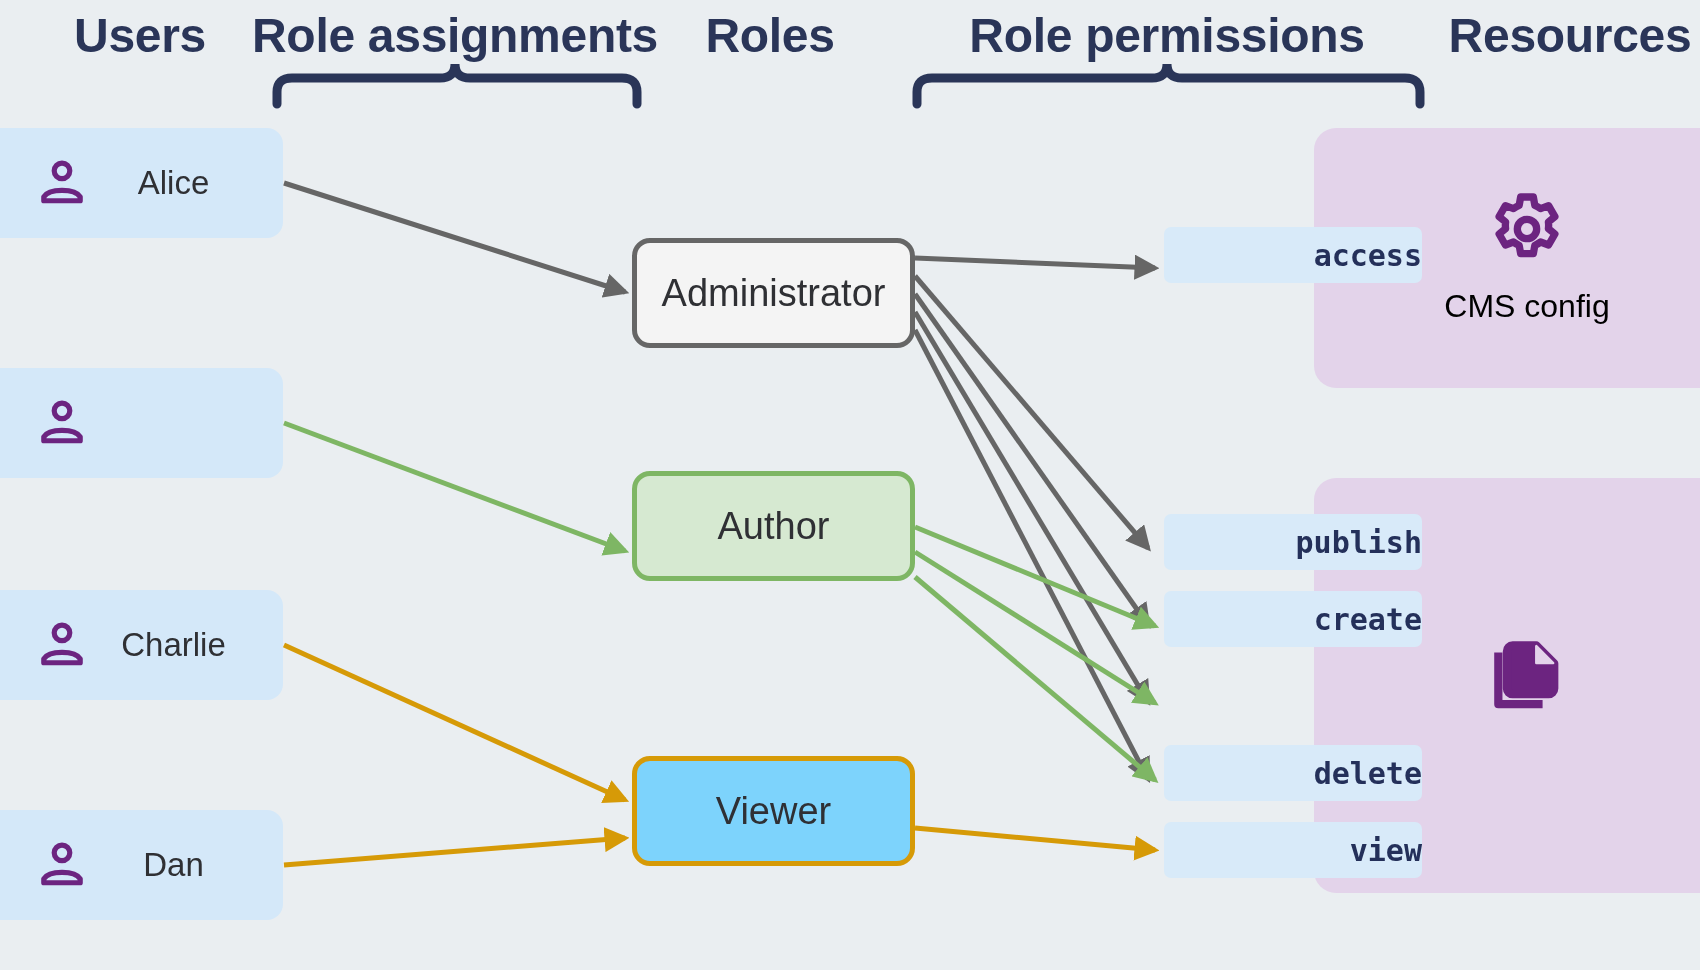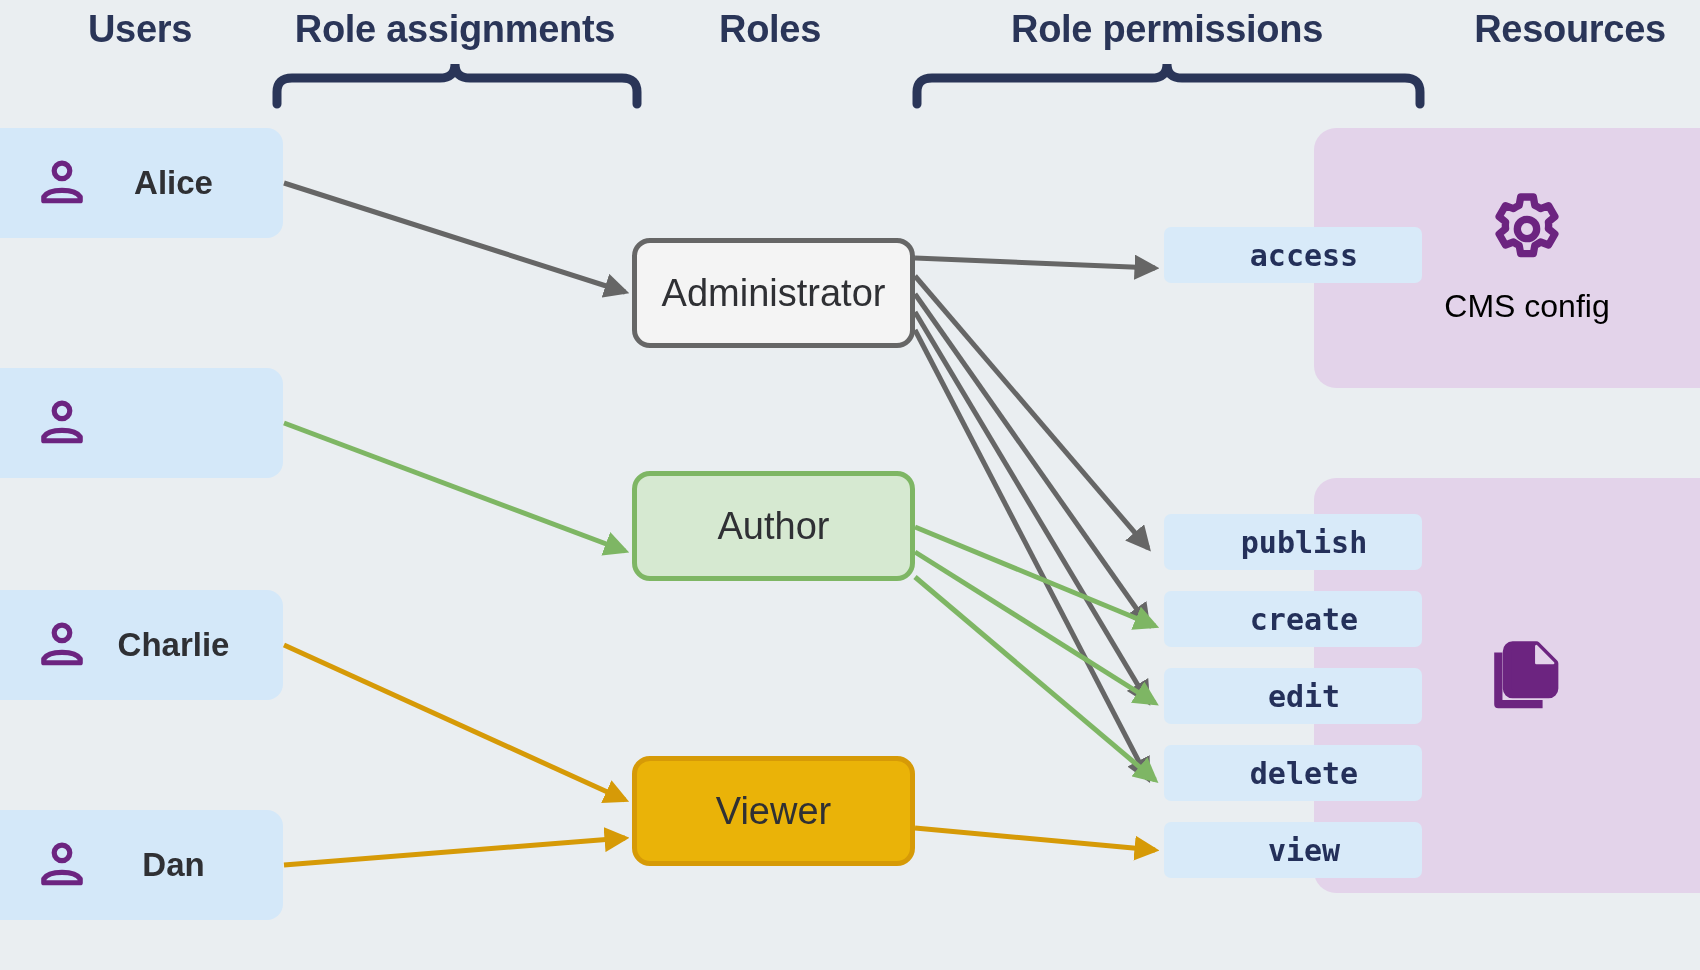--- a/index.html
+++ b/index.html
@@ -13,21 +13,21 @@
     height: 970px;
     background: #eaeef1;
     overflow: hidden;
     font-family: "Liberation Sans", sans-serif;
   }
 
   
   .col-header {
     position: absolute;
     color: #2a3558;
-    font-size: 38px;
+    font-size: 48px;
     font-weight: bold;
     letter-spacing: -0.3px;
     white-space: nowrap;
     text-align: center;
     transform: translateX(-50%);
     top: 8px;
   }
 
   
   svg.layer {
@@ -55,21 +55,21 @@
   }
   .user-card .uicon {
     width: 52px;
     height: 52px;
     flex: 0 0 52px;
     margin-right: 12px;
   }
   .user-card .uname {
     font-size: 33px;
     color: #2f3034;
-    font-weight: bold;
+    font-weight: normal;
     flex: 1;
     text-align: center;
     padding-right: 36px;
     white-space: nowrap;
   }
 
   
   .role-box {
     position: absolute;
     width: 283px;
@@ -88,21 +88,21 @@
   
   .perm-pill {
     position: absolute;
     left: 1164px;
     width: 258px;
     height: 56px;
     background: #d8eaf9;
     border-radius: 7px;
     display: flex;
     align-items: center;
-    justify-content: center;
+    justify-content: flex-end;
     box-sizing: border-box;
     padding-left: 22px;
   }
   .perm-pill span {
     font-family: "DejaVu Sans Mono", monospace;
     font-size: 30px;
     font-weight: bold;
     color: #24305a;
     letter-spacing: 0px;
   }
@@ -208,21 +208,21 @@
     </svg>
     <div class="uname">Dan</div>
   </div>
 
   <div class="role-box" style="left:632px; top:238px; background:#f4f4f4; border-color:#666666;">
     <span>Administrator</span>
   </div>
   <div class="role-box" style="left:632px; top:471px; background:#d6e9d1; border-color:#7eb664;">
     <span>Author</span>
   </div>
-  <div class="role-box" style="left:632px; top:756px; background:#eab308; border-color:#d69a07;text-align:center;">
+  <div class="role-box" style="left:632px; top:756px; background:#7dd3fc; border-color:#d69a07;text-align:center;">
     <span>Viewer</span>
   </div>
 
   <div class="resource-panel" style="top:128px; height:260px;">
     <svg class="ricon" width="80" height="80" viewBox="0 0 24 24">
       <path fill="none" stroke="#6c2480" stroke-width="2.2" stroke-linejoin="round" d="M10.1 2.4 h3.8 l0.45 2.5 a7.3 7.3 0 0 1 1.72 1 l2.4 -0.9 1.9 3.3 -1.95 1.6 a7.3 7.3 0 0 1 0 2 l1.95 1.6 -1.9 3.3 -2.4 -0.9 a7.3 7.3 0 0 1 -1.72 1 l-0.45 2.5 h-3.8 l-0.45 -2.5 a7.3 7.3 0 0 1 -1.72 -1 l-2.4 0.9 -1.9 -3.3 1.95 -1.6 a7.3 7.3 0 0 1 0 -2 l-1.95 -1.6 1.9 -3.3 2.4 0.9 a7.3 7.3 0 0 1 1.72 -1 z"></path>
       <circle cx="12" cy="12" r="2.9" fill="none" stroke="#6c2480" stroke-width="2.2"></circle>
     </svg>
     <div class="rlabel">CMS config</div>
   </div>
@@ -237,23 +237,20 @@
 
   <div class="perm-pill" style="top:227px">
     <span>access</span>
   </div>
   <div class="perm-pill" style="top:514px">
     <span>publish</span>
   </div>
   <div class="perm-pill" style="top:591px">
     <span>create</span>
   </div>
-  <div class="perm-pill" style="top:668px">
-    <span>edit</span>
-  </div>
   <div class="perm-pill" style="top:745px">
     <span>delete</span>
   </div>
   <div class="perm-pill" style="top:822px">
     <span>view</span>
   </div>
 
 </div>
 
 </body></html>

